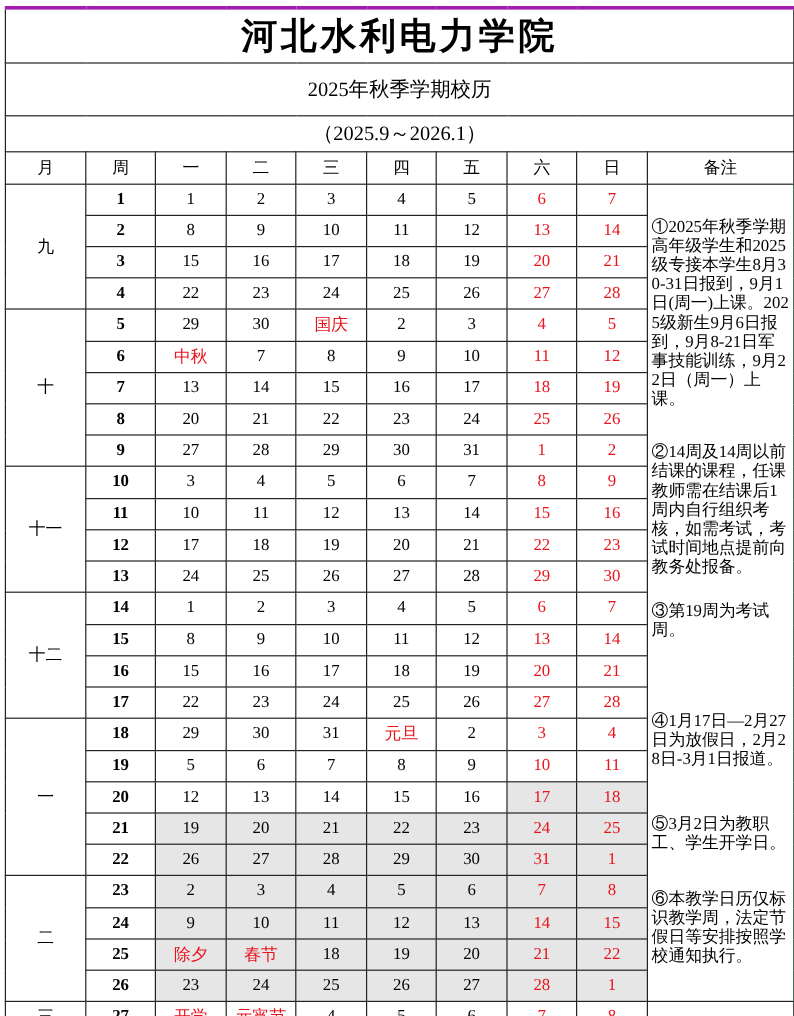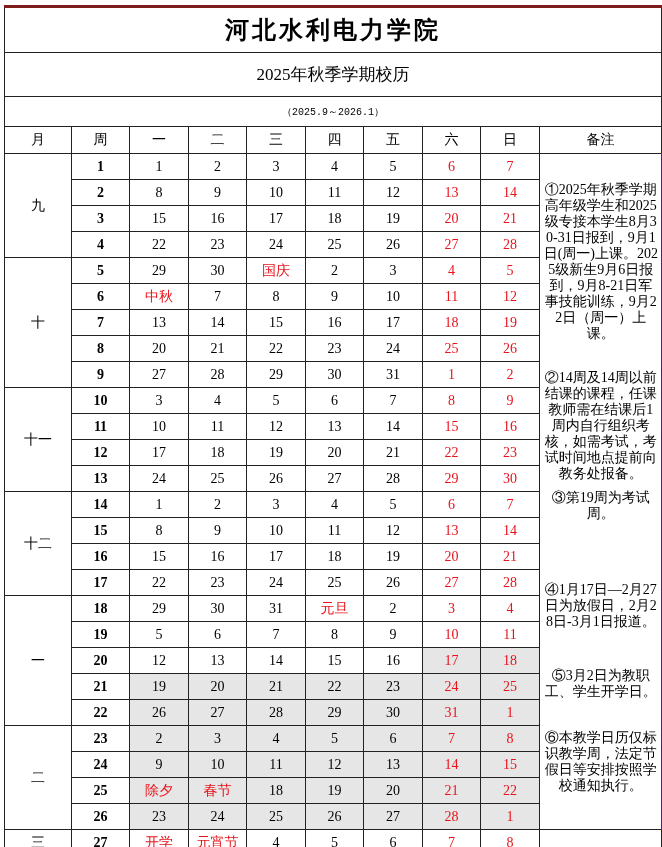--- a/index.html
+++ b/index.html
@@ -7,38 +7,38 @@
   body { position: relative; font-family: "DejaVu Serif", "Liberation Serif", serif; color: #000; }
   .sheet {
     position: absolute; left: 4px; top: 5px; width: 657px;
   }
   table { border-collapse: collapse; width: 657px; table-layout: fixed; }
   td, th {
     border: 1.5px solid #222;
     text-align: center; vertical-align: middle;
     font-weight: normal; padding: 0;
   }
-  .row-title td { height: 46px; font-size: 24px; font-weight: bold; letter-spacing: 3px;
-    font-family: "DejaVu Sans", "Liberation Sans", sans-serif; border-top: 3px solid #7f1d1d; }
+  .row-title td { height: 46px; font-size: 30px; font-weight: bold; letter-spacing: 3px;
+    font-family: "DejaVu Sans", "Liberation Sans", sans-serif; border-top: 3px solid #a21caf; }
   .row-sub td { height: 44px; font-size: 17px; font-family: "Liberation Serif", "DejaVu Serif", serif; }
-  .row-range td { height: 30px; font-size: 10px; font-family: Liberation Mono, monospace; }
+  .row-range td { height: 30px; font-size: 17px; font-family: Liberation Serif, serif; }
   .row-head th { height: 27px; font-size: 14px; font-family: "DejaVu Sans", "Liberation Sans", sans-serif; }
   tr.week td { height: 26px; font-size: 14px; font-family: "Liberation Serif", "DejaVu Serif", serif; }
   td.month { font-size: 14px; font-family: "DejaVu Sans", "Liberation Sans", sans-serif; }
   td.weeknum { font-weight: bold; }
   .red { color: #e8131b; }
   .zh { font-family: "DejaVu Sans", "Liberation Sans", sans-serif; font-size: 13px; text-align: center; }
   .grey { background: #e6e6e6; }
   td.notes {
-    text-align: center; vertical-align: top; padding: 28px 2px 0 3px;
+    text-align: left; vertical-align: top; padding: 28px 2px 0 3px;
     font-family: "DejaVu Sans", "Liberation Sans", sans-serif;
-    font-size: 11px; line-height: 16px; border-right: 2px solid #4c1d95;
+    font-size: 11px; line-height: 16px; border-right: 2px solid #14532d;
   }
   .note { display: block; margin-bottom: 28px; word-break: break-all; }
-  .note.n2 { margin-bottom: 8px; }
+  .note.n2 { margin-bottom: 20px; }
   .note.n3 { margin-bottom: 60px; }
   .note.n4 { margin-bottom: 38px; }
   .note.n5 { margin-bottom: 30px; font-family: Liberation Serif, serif; }
 </style>
 </head>
 <body>
 
 <div class="sheet">
   <table>
     <colgroup>

